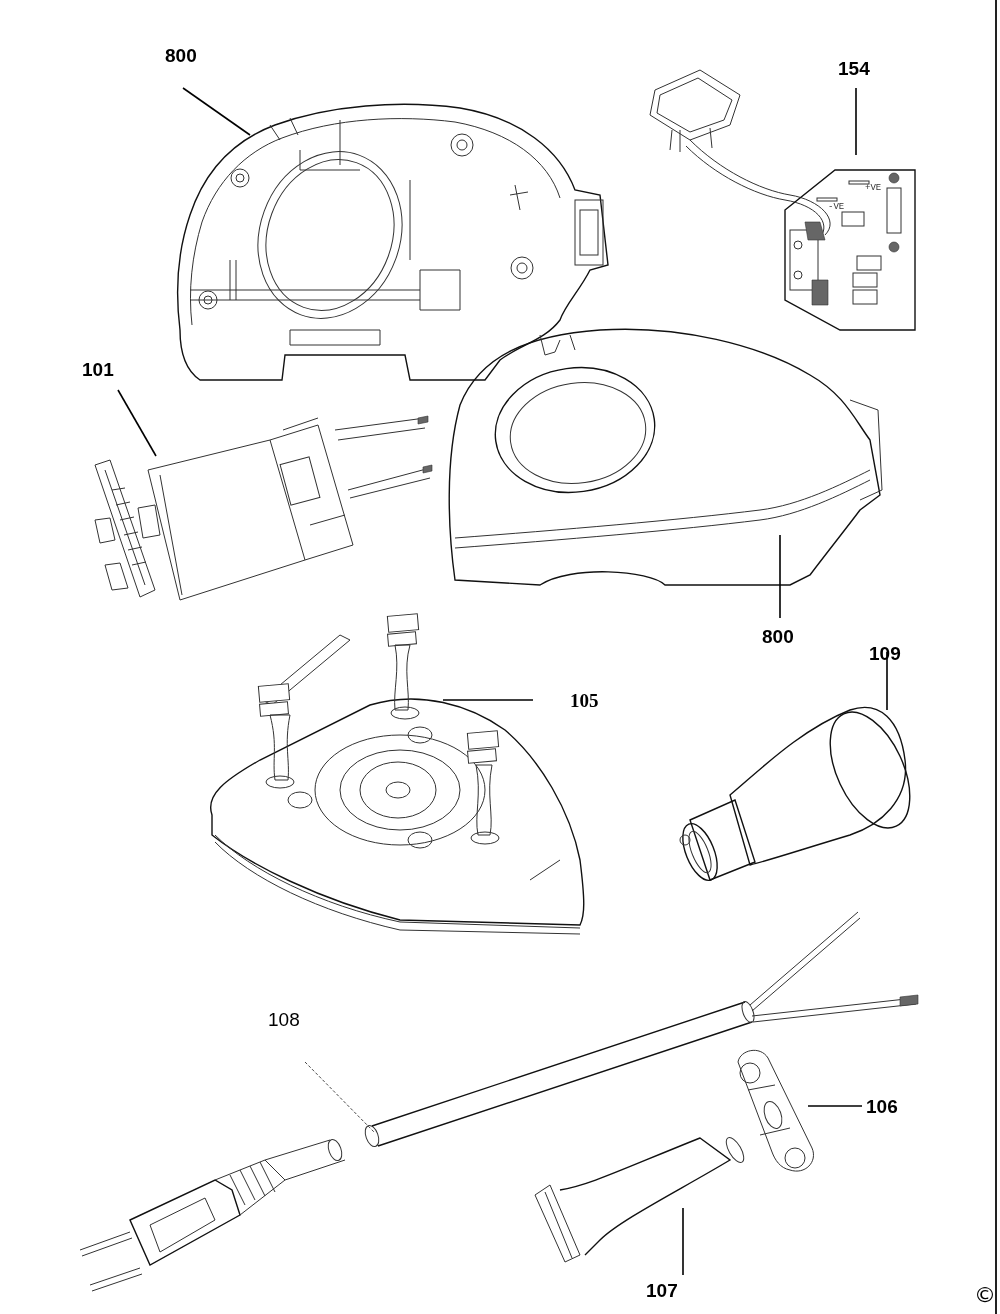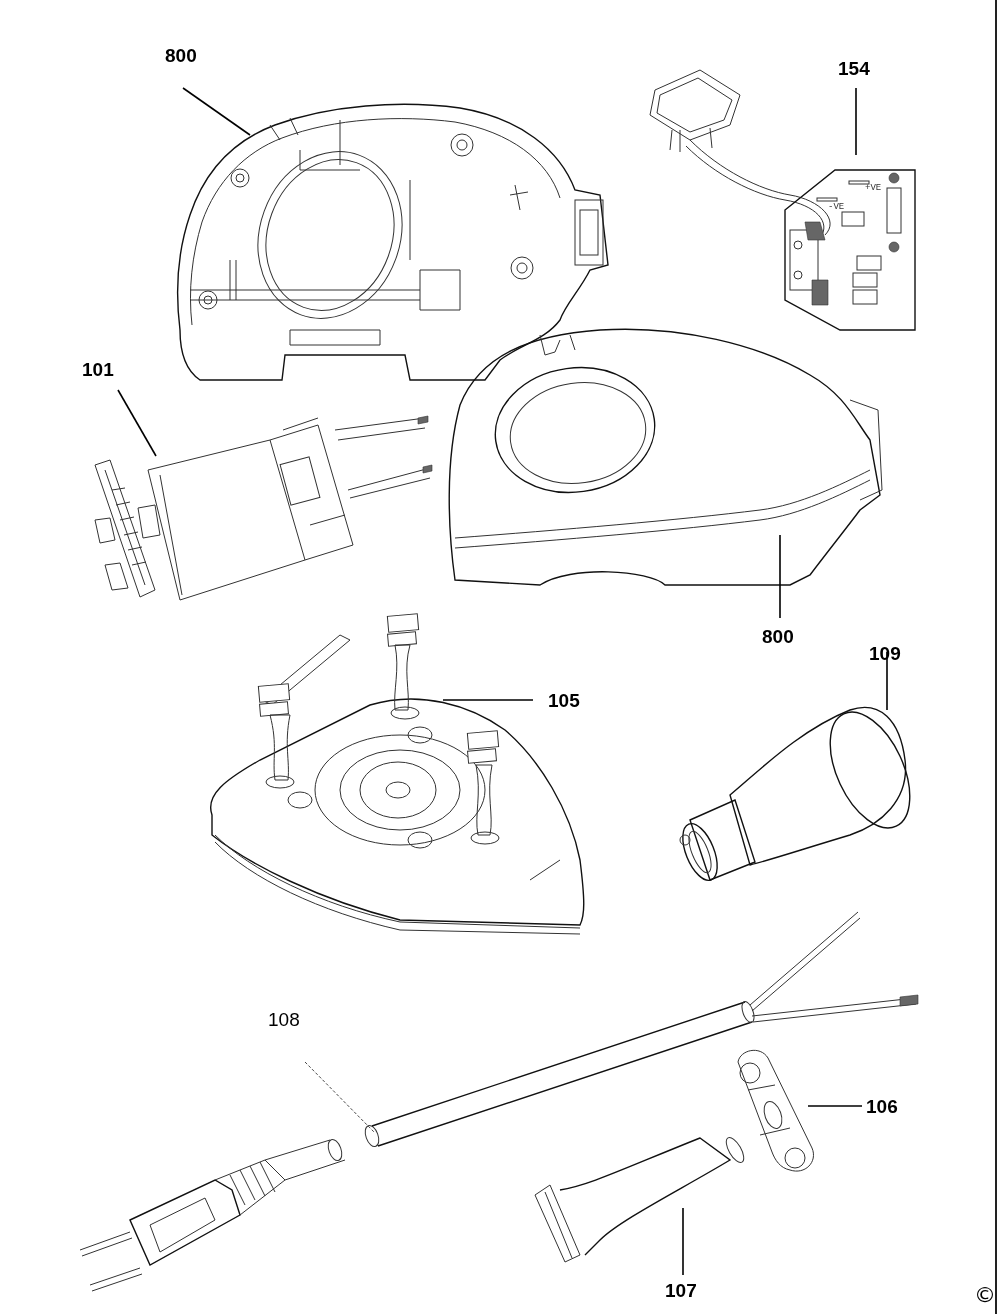--- a/index.html
+++ b/index.html
@@ -169,17 +169,17 @@
   <line class="ld" x1="683" y1="1208" x2="683" y2="1275"></line>
 </svg>
 
 <div class="rborder"></div>
 
 <span class="lbl" style="left:165px;top:46px;">800</span>
 <span class="lbl" style="left:838px;top:59px;">154</span>
 <span class="lbl" style="left:82px;top:360px;">101</span>
 <span class="lbl" style="left:762px;top:627px;">800</span>
 <span class="lbl" style="left:869px;top:615px;margin-top:29px;">109</span>
-<span class="lbl" style="left:548px;top:691px;">105</span>
+<span class="lbl" style="left:570px;top:691px;font-family:Liberation Serif, serif;">105</span>
 <span class="lbl thin" style="left:268px;top:1010px;">108</span>
 <span class="lbl" style="left:866px;top:1097px;text-align:center;">106</span>
-<span class="lbl" style="left:665px;top:1281px;">107</span>
+<span class="lbl" style="left:646px;top:1281px;">107</span>
 <span class="copy">©</span>
 
 </body></html>

